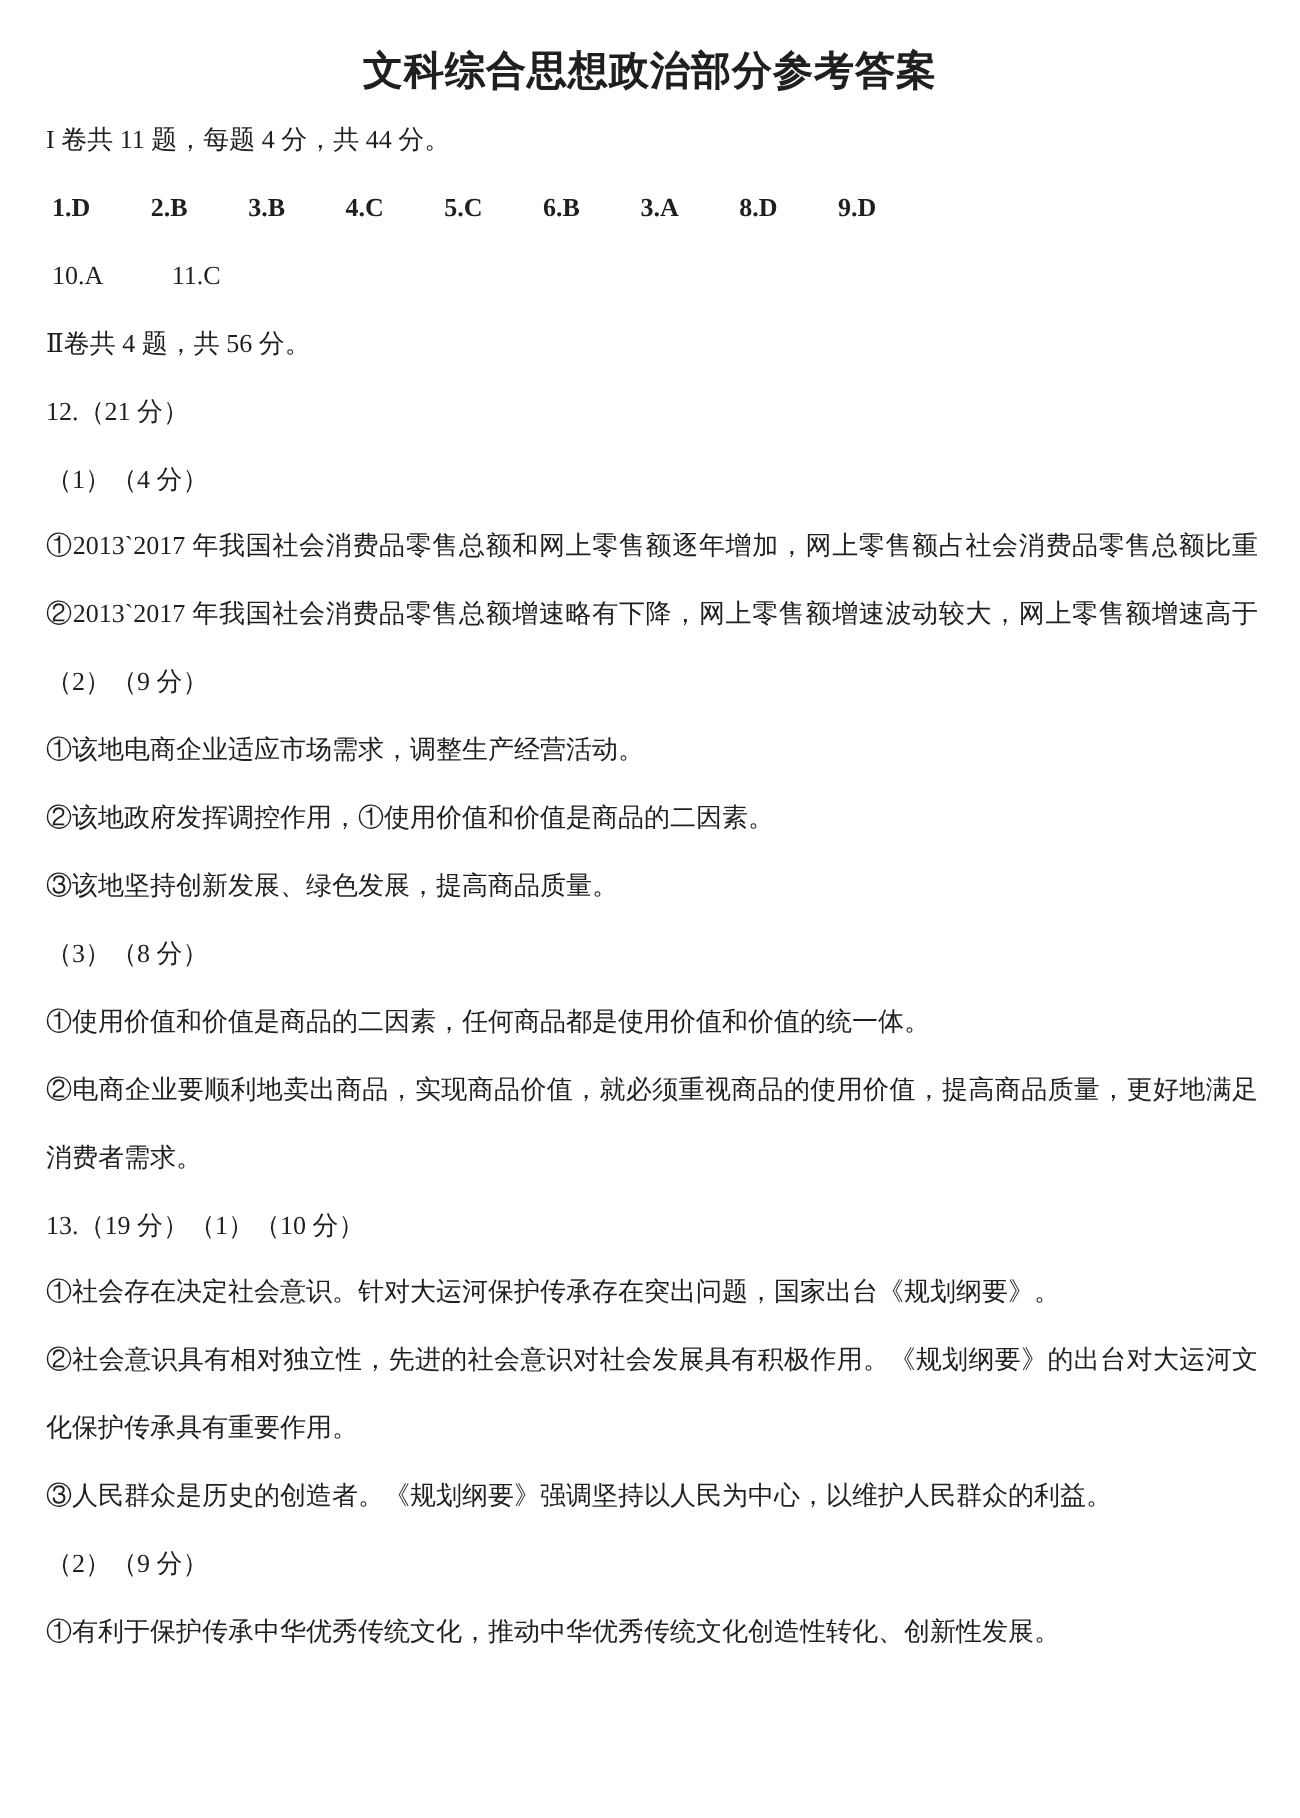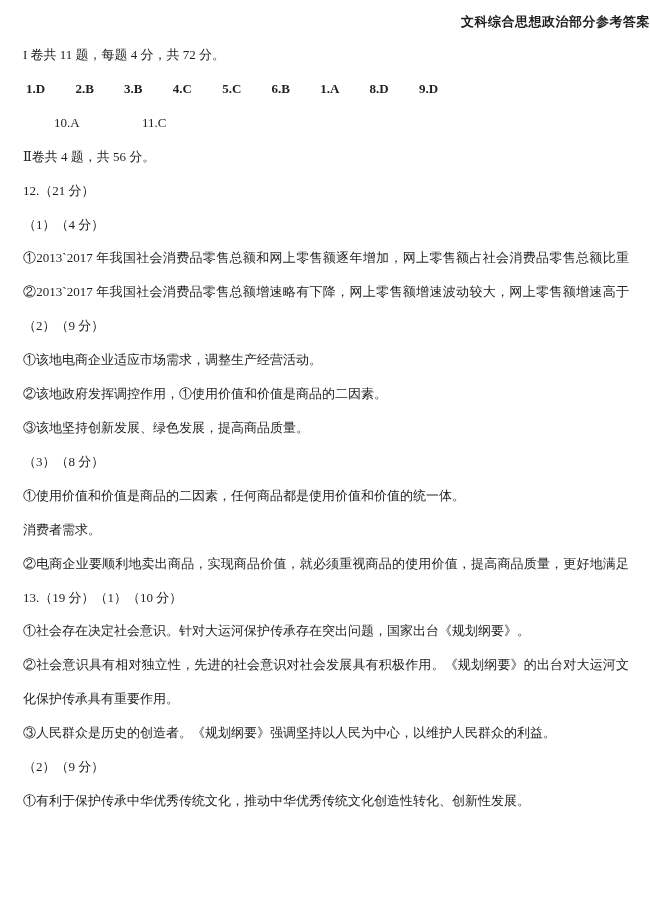--- a/index.html
+++ b/index.html
@@ -11,23 +11,23 @@
     position: relative;
     width: 650px;
     height: 909px;
     background: #ffffff;
     overflow: hidden;
     font-family: "Liberation Serif", "DejaVu Serif", serif;
     font-size: 13px;
     color: #1f1f1f;
   }
   .doc-title {
-    padding-top: 12px;
-    text-align: right;
-    font-size: 13px;
+    padding-top: 27px;
+    text-align: center;
+    font-size: 20px;
     font-weight: 700;
     line-height: 19px;
     letter-spacing: 0.5px;
   }
   .content {
     margin-top: 7px;
     padding: 0 21px 0 23px;
     line-height: 33.9px;
   }
   .line {
@@ -43,42 +43,41 @@
     white-space: nowrap;
   }
   .answers-row-1 span {
     display: inline-block;
     margin-right: 27px;
     font-weight: bold;
   }
   .answers-row-2 span {
     display: inline-block;
     margin-right: 31px;
-    margin-left: 28px;
   }
 </style>
 </head>
 <body>
 
 <div class="page">
 
   <div class="doc-title">文科综合思想政治部分参考答案</div>
 
   <div class="content">
 
-    <div class="line">I 卷共 11 题，每题 4 分，共 72 分。</div>
+    <div class="line">I 卷共 11 题，每题 4 分，共 44 分。</div>
 
     <div class="line answers answers-row-1">
       <span>1.D</span>
       <span>2.B</span>
       <span>3.B</span>
       <span>4.C</span>
       <span>5.C</span>
       <span>6.B</span>
-      <span>1.A</span>
+      <span>3.A</span>
       <span>8.D</span>
       <span>9.D</span>
     </div>
 
     <div class="line answers answers-row-2">
       <span>10.A</span>
       <span>11.C</span>
     </div>
 
     <div class="line">Ⅱ卷共 4 题，共 56 分。</div>
@@ -89,22 +88,22 @@
     <div class="line fill">①2013`2017 年我国社会消费品零售总额和网上零售额逐年增加，网上零售额占社会消费品零售总额比重</div>
     <div class="line fill">②2013`2017 年我国社会消费品零售总额增速略有下降，网上零售额增速波动较大，网上零售额增速高于</div>
 
     <div class="line">（2）（9 分）</div>
     <div class="line">①该地电商企业适应市场需求，调整生产经营活动。</div>
     <div class="line">②该地政府发挥调控作用，①使用价值和价值是商品的二因素。</div>
     <div class="line">③该地坚持创新发展、绿色发展，提高商品质量。</div>
 
     <div class="line">（3）（8 分）</div>
     <div class="line">①使用价值和价值是商品的二因素，任何商品都是使用价值和价值的统一体。</div>
+    <div class="line fill">②电商企业要顺利地卖出商品，实现商品价值，就必须重视商品的使用价值，提高商品质量，更好地满足</div>
     <div class="line">消费者需求。</div>
-    <div class="line fill">②电商企业要顺利地卖出商品，实现商品价值，就必须重视商品的使用价值，提高商品质量，更好地满足</div>
 
     <div class="line">13.（19 分）（1）（10 分）</div>
     <div class="line">①社会存在决定社会意识。针对大运河保护传承存在突出问题，国家出台《规划纲要》。</div>
     <div class="line fill">②社会意识具有相对独立性，先进的社会意识对社会发展具有积极作用。《规划纲要》的出台对大运河文</div>
     <div class="line">化保护传承具有重要作用。</div>
     <div class="line">③人民群众是历史的创造者。《规划纲要》强调坚持以人民为中心，以维护人民群众的利益。</div>
 
     <div class="line">（2）（9 分）</div>
     <div class="line">①有利于保护传承中华优秀传统文化，推动中华优秀传统文化创造性转化、创新性发展。</div>
 

